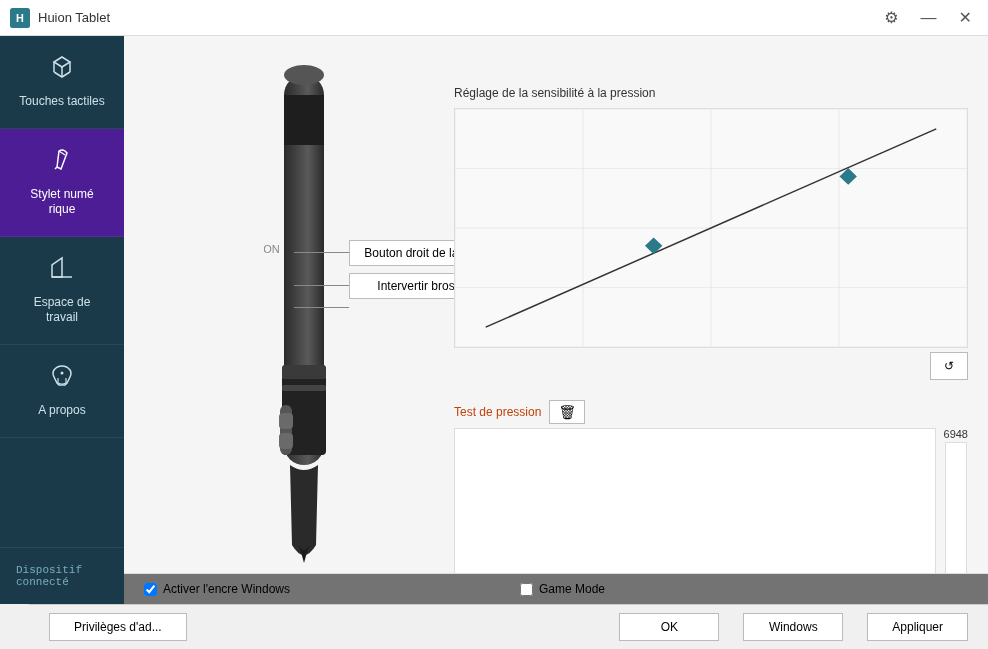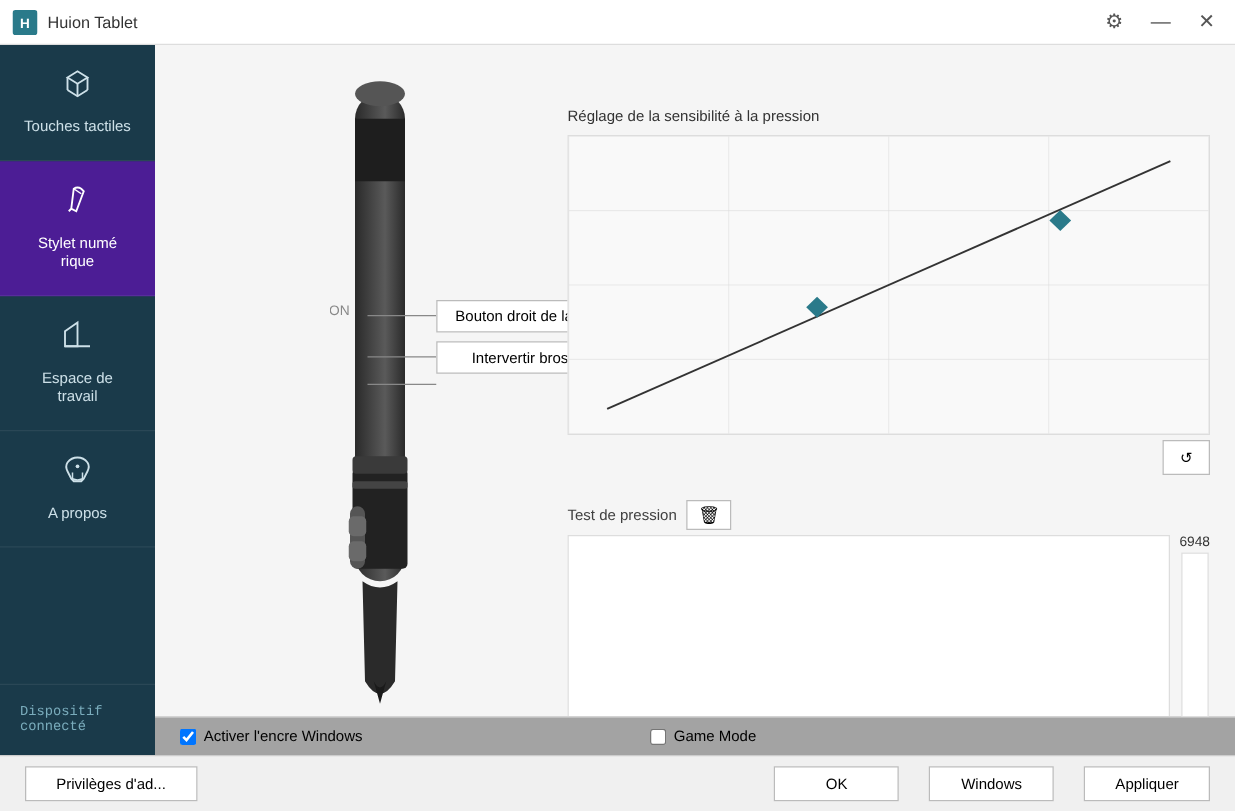--- a/index.html
+++ b/index.html
@@ -196,21 +196,21 @@
       margin-top: 38px;
     }
     .pressure-test-header {
       display: flex;
       align-items: center;
       gap: 8px;
       margin-bottom: 4px;
     }
     .pressure-test-title {
       font-size: 12px;
-      color: #404040;
+      color: #c2410c;
     }
     .pressure-test-icon-btn {
       background: #fff;
       border: 1px solid #bbb;
       padding: 3px 8px;
       cursor: pointer;
       font-size: 14px;
     }
     .pressure-test-area {
       display: flex;
@@ -250,21 +250,21 @@
       background: #4aacbc;
       height: 0%;
     }
 
     
     .bottom-options {
       display: flex;
       align-items: center;
       gap: 30px;
       padding: 8px 20px 8px 20px;
-      background: #a3a3a3;
+      background: #737373;
       border-top: 1px solid #ddd;
       flex-shrink: 0;
     }
     .checkbox-label {
       display: flex;
       align-items: center;
       gap: 6px;
       font-size: 12px;
       cursor: pointer;
     }
@@ -276,20 +276,21 @@
 
     
     .footer-bar {
       display: flex;
       align-items: center;
       justify-content: space-between;
       padding: 8px 20px;
       background: #f0f0f0;
       border-top: 1px solid #ccc;
       flex-shrink: 0;
+      margin-left: 29px;
     }
     .footer-left { display: flex; }
     .footer-right { display: flex; gap: 24px; }
     .footer-btn {
       background: #fff;
       border: 1px solid #bbb;
       padding: 6px 24px;
       cursor: pointer;
       font-size: 12px;
       min-width: 100px;

